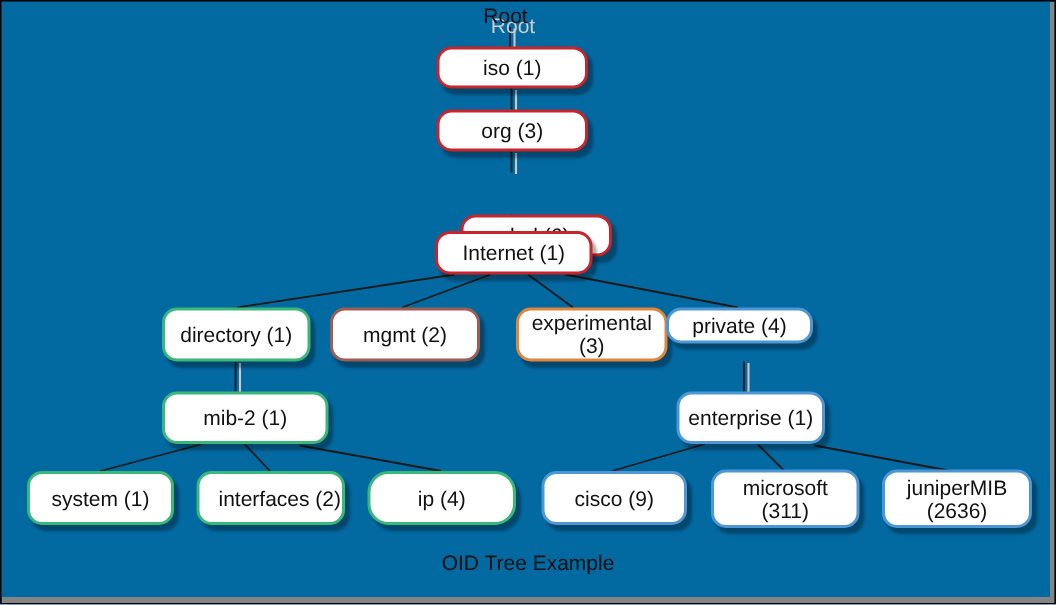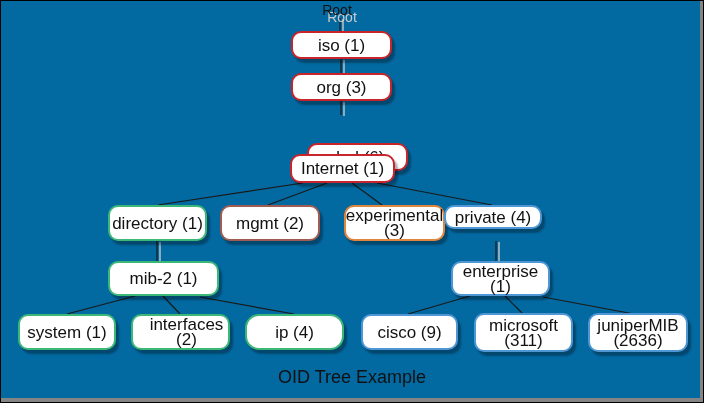--- a/index.html
+++ b/index.html
@@ -7,35 +7,35 @@
   .stage{position:relative;width:704px;height:403px;background:#0369a1;overflow:hidden;}
   .frame{position:absolute;inset:0;border:1px solid #000;box-shadow:inset -3px -4px 0 #848484;pointer-events:none;}
   .canvas{position:absolute;inset:0;}
   svg.edges{position:absolute;left:0;top:0;width:704px;height:403px;}
   .node{
     position:absolute;
     background:#ffffff;
     border:2px solid #888;
     border-radius:10px;
     box-shadow:3px 4px 2px rgba(0,0,0,0.32);
-    display:flex;flex-direction:column;align-items:center;justify-content:center;
-    font-size:17px;line-height:15px;color:#111;text-align:center;
+    display:flex;flex-direction:column;justify-content:center;
+    font-size:14px;line-height:15px;color:#111;text-align:center;
     box-sizing:border-box;
   }
   .root-label{
     position:absolute;left:297px;top:2px;width:80px;text-align:center;
     font-size:14px;color:#111;z-index:2;
   }
   .root-ghost{
     position:absolute;left:302px;top:9px;width:80px;text-align:center;
     font-size:14px;color:#cccccc;z-index:1;
   }
   .caption{
     position:absolute;left:0;top:367px;width:704px;text-align:center;
-    font-size:18px;color:#111;
+    font-size:14px;color:#111;
   }
 </style>
 </head>
 <body>
 
 <div class="stage">
   <div class="canvas">
     <svg class="edges" id="edges-svg" xmlns="http://www.w3.org/2000/svg" viewBox="0 0 704 403">
         <line x1="343" y1="19" x2="343" y2="32" stroke="#c9c9c9" stroke-width="1.4"></line>
         <line x1="340" y1="18" x2="340" y2="31" stroke="#1a1a1a" stroke-width="1.2"></line>

